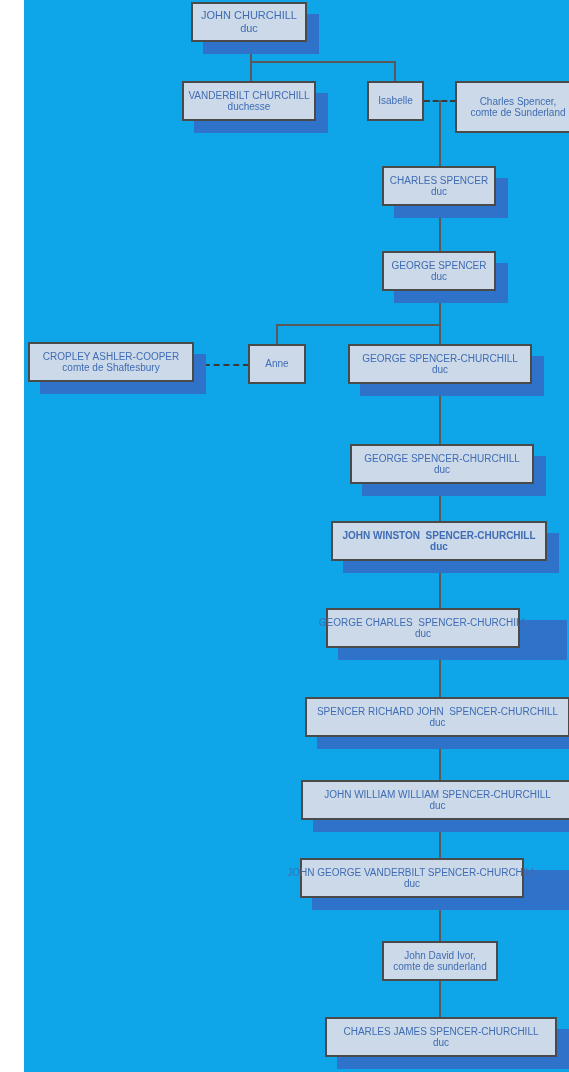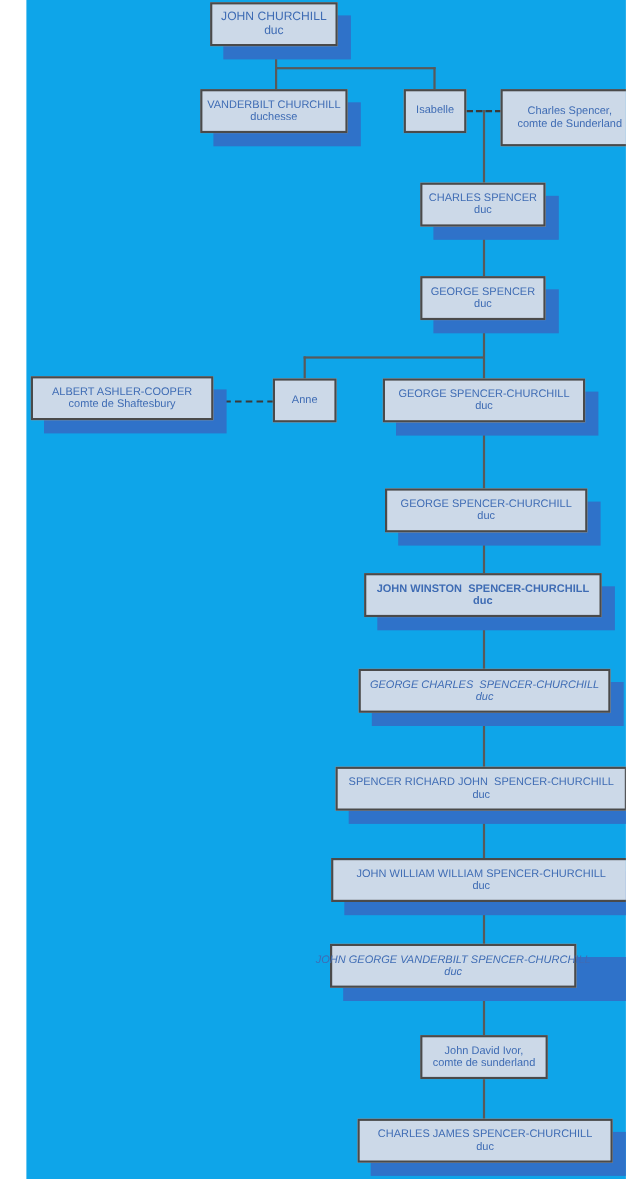--- a/index.html
+++ b/index.html
@@ -87,33 +87,33 @@
       <div class="node fs11" style="left: 167px; top: 2px; width: 116px; height: 40px;"><span class="nm">JOHN CHURCHILL</span><span class="ttl">duc</span></div>
       <div class="shadow" style="left: 170px; top: 93px; width: 134px; height: 40px;"></div>
       <div class="node fs10" style="left: 158px; top: 81px; width: 134px; height: 40px;"><span class="nm">VANDERBILT CHURCHILL</span><span class="ttl">duchesse</span></div>
       <div class="node fs10" style="left: 343px; top: 81px; width: 57px; height: 40px;"><span class="nm">Isabelle</span></div>
       <div class="node fs10" style="left: 431px; top: 81px; width: 126px; height: 52px;"><span class="nm">Charles Spencer,</span><span class="ttl">comte de Sunderland</span></div>
       <div class="shadow" style="left: 370px; top: 178px; width: 114px; height: 40px;"></div>
       <div class="node fs10" style="left: 358px; top: 166px; width: 114px; height: 40px; align-items: center;"><span class="nm">CHARLES SPENCER</span><span class="ttl">duc</span></div>
       <div class="shadow" style="left: 370px; top: 263px; width: 114px; height: 40px;"></div>
       <div class="node fs10" style="left: 358px; top: 251px; width: 114px; height: 40px;"><span class="nm">GEORGE SPENCER</span><span class="ttl">duc</span></div>
       <div class="shadow" style="left: 16px; top: 354px; width: 166px; height: 40px;"></div>
-      <div class="node fs10" style="left: 4px; top: 342px; width: 166px; height: 40px;"><span class="nm">ALBERT ASHLER-COOPER</span><span class="ttl">comte de Shaftesbury</span></div>
+      <div class="node fs10" style="left: 4px; top: 342px; width: 166px; height: 40px;"><span class="nm">CROPLEY ASHLER-COOPER</span><span class="ttl">comte de Shaftesbury</span></div>
       <div class="node fs10" style="left: 224px; top: 344px; width: 58px; height: 40px;"><span class="nm">Anne</span></div>
       <div class="shadow" style="left: 336px; top: 356px; width: 184px; height: 40px;"></div>
       <div class="node fs10" style="left: 324px; top: 344px; width: 184px; height: 40px;"><span class="nm">GEORGE SPENCER-CHURCHILL</span><span class="ttl">duc</span></div>
       <div class="shadow" style="left: 338px; top: 456px; width: 184px; height: 40px;"></div>
       <div class="node fs10" style="left: 326px; top: 444px; width: 184px; height: 40px;"><span class="nm">GEORGE SPENCER-CHURCHILL</span><span class="ttl">duc</span></div>
       <div class="shadow" style="left: 319px; top: 533px; width: 216px; height: 40px;"></div>
       <div class="node fs10" style="left: 307px; top: 521px; width: 216px; height: 40px; font-weight: bold;"><span class="nm">JOHN WINSTON  SPENCER-CHURCHILL</span><span class="ttl">duc</span></div>
       <div class="shadow" style="left: 314px; top: 620px; width: 229px; height: 40px;"></div>
-      <div class="node fs10" style="left: 302px; top: 608px; width: 229px; height: 40px; font-style: italic;"><span class="nm">GEORGE CHARLES  SPENCER-CHURCHILL</span><span class="ttl">duc</span></div>
+      <div class="node fs10" style="left: 302px; top: 608px; width: 194px; height: 40px;"><span class="nm">GEORGE CHARLES  SPENCER-CHURCHILL</span><span class="ttl">duc</span></div>
       <div class="shadow" style="left: 293px; top: 709px; width: 265px; height: 40px;"></div>
       <div class="node fs10" style="left: 281px; top: 697px; width: 265px; height: 40px;"><span class="nm">SPENCER RICHARD JOHN  SPENCER-CHURCHILL</span><span class="ttl">duc</span></div>
       <div class="shadow" style="left: 289px; top: 792px; width: 273px; height: 40px;"></div>
       <div class="node fs10" style="left: 277px; top: 780px; width: 273px; height: 40px;"><span class="nm">JOHN WILLIAM WILLIAM SPENCER-CHURCHILL</span><span class="ttl">duc</span></div>
       <div class="shadow" style="left: 288px; top: 870px; width: 276px; height: 40px;"></div>
-      <div class="node fs10" style="left: 276px; top: 858px; width: 224px; height: 40px; font-style: italic;"><span class="nm">JOHN GEORGE VANDERBILT SPENCER-CHURCHILL</span><span class="ttl">duc</span></div>
+      <div class="node fs10" style="left: 276px; top: 858px; width: 224px; height: 40px;"><span class="nm">JOHN GEORGE VANDERBILT SPENCER-CHURCHILL</span><span class="ttl">duc</span></div>
       <div class="node fs10" style="left: 358px; top: 941px; width: 116px; height: 40px;"><span class="nm">John David Ivor,</span><span class="ttl">comte de sunderland</span></div>
       <div class="shadow" style="left: 313px; top: 1029px; width: 232px; height: 40px;"></div>
       <div class="node fs10" style="left: 301px; top: 1017px; width: 232px; height: 40px;"><span class="nm">CHARLES JAMES SPENCER-CHURCHILL</span><span class="ttl">duc</span></div>
     </div>
 </div>
 
 </body></html>

